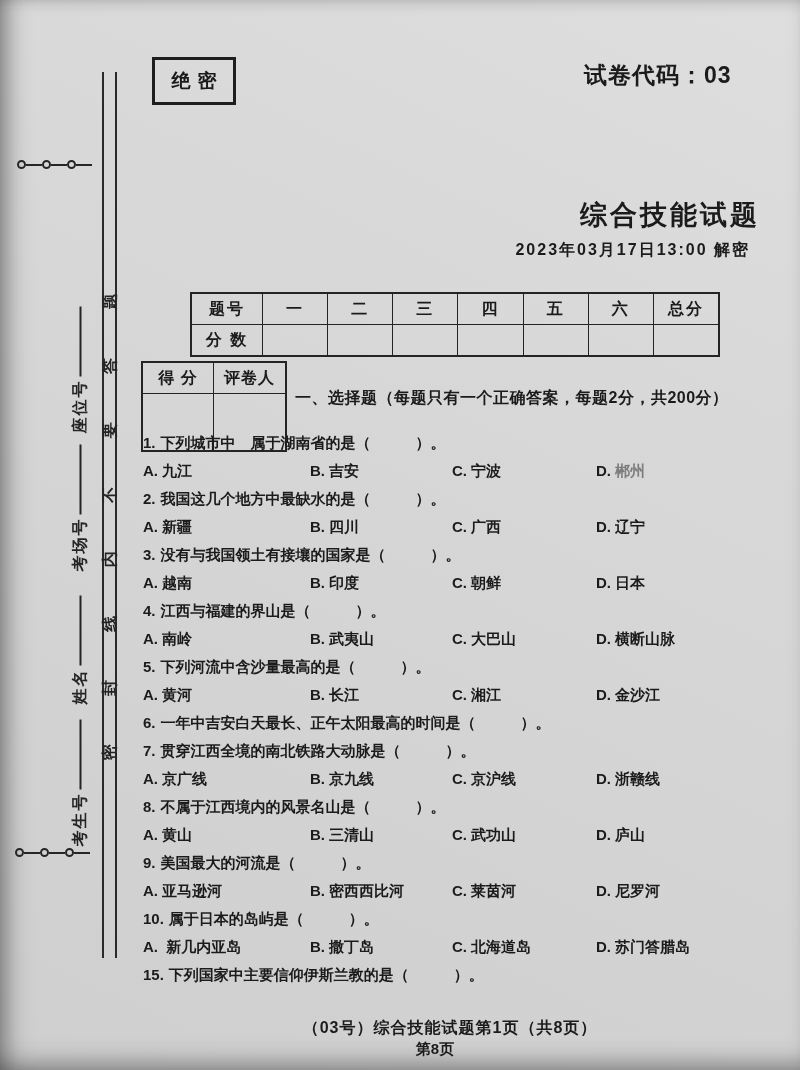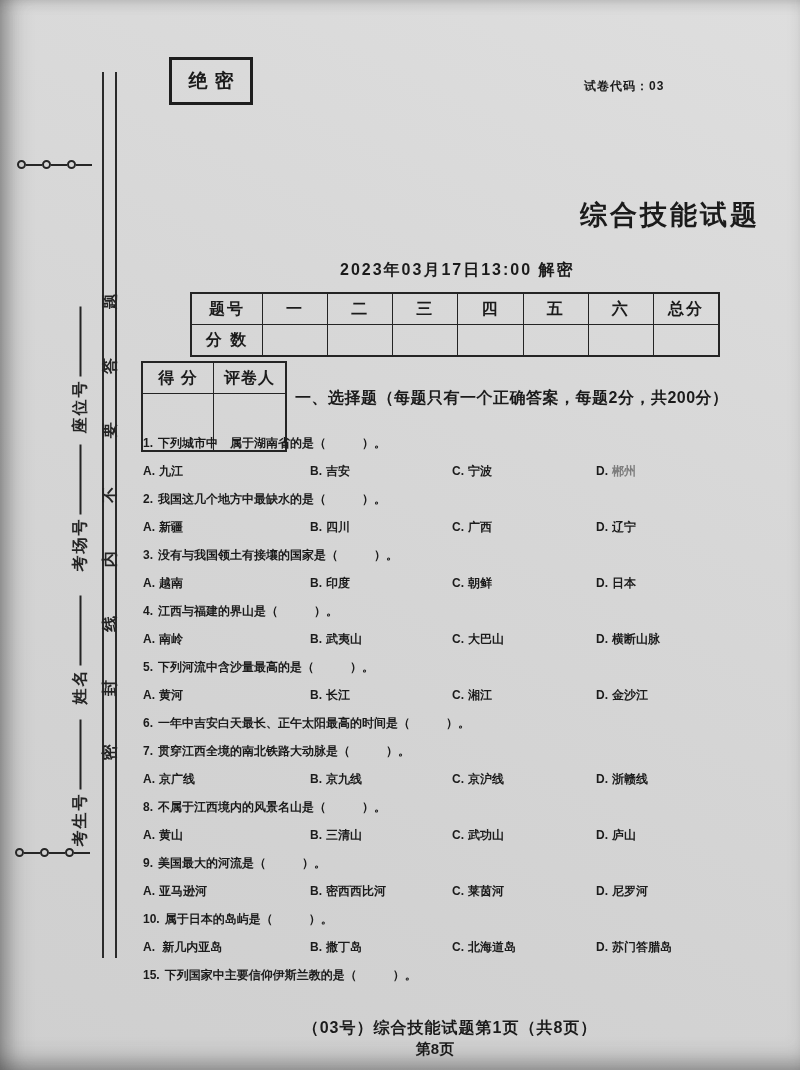--- a/index.html
+++ b/index.html
@@ -18,45 +18,45 @@
   .mark-dash{width:16px;height:2px;background:#262626;}
   .seal-double-line{position:absolute;left:102px;top:72px;width:15px;height:886px;
     border-left:2px solid #2a2a2a;border-right:2px solid #2a2a2a;box-sizing:border-box;}
   .seal-text{position:absolute;left:110px;top:516px;transform:translate(-50%,-50%) rotate(-90deg);
     white-space:nowrap;font-size:16px;font-weight:700;letter-spacing:22px;color:#242424;}
   .seal-label{position:absolute;transform:translate(-50%,-50%) rotate(-90deg);
     white-space:nowrap;font-size:16px;font-weight:700;letter-spacing:2px;color:#242424;}
   .label-line{display:inline-block;width:70px;height:0;border-top:2px solid #242424;vertical-align:middle;margin-left:3px;}
   
   .secret-box{position:absolute;left:152px;top:57px;width:78px;height:42px;border:3px solid #1e1e1e;
-    display:flex;align-items:center;justify-content:center;font-size:19px;font-weight:700;letter-spacing:7px;text-indent:7px;margin-left:17px;}
-  .paper-code{position:absolute;left:584px;top:60px;font-size:12px;font-weight:700;letter-spacing:1px;margin-top:18px;}
+    display:flex;align-items:center;justify-content:center;font-size:19px;font-weight:700;letter-spacing:7px;text-indent:7px;}
+  .paper-code{position:absolute;left:584px;top:60px;font-size:23px;font-weight:700;letter-spacing:1px;}
   .main-title{position:absolute;left:140px;top:124px;width:620px;text-align:center;
     font-size:34px;font-weight:700;letter-spacing:2px;}
   .sub-title{position:absolute;left:140px;top:197px;width:620px;text-align:right;
     font-size:27px;font-weight:700;letter-spacing:3px;}
-  .decrypt-line{position:absolute;left:340px;top:260px;width:410px;text-align:left;
+  .decrypt-line{position:absolute;left:340px;top:240px;width:410px;text-align:right;
     font-size:16px;font-weight:700;letter-spacing:2px;}
   
   .score-table{position:absolute;left:190px;top:292px;width:530px;border:2px solid #242424;
     display:grid;grid-template-columns:70px repeat(7,1fr);box-sizing:border-box;}
   .score-table .cell{height:30px;border-left:1.5px solid #242424;display:flex;align-items:center;justify-content:center;
     font-size:16px;font-weight:700;letter-spacing:2px;}
   .score-table .cell.first{border-left:none;}
   .score-table .cell.r2{border-top:1.5px solid #242424;}
   
   .grader-box{position:absolute;left:141px;top:361px;border:2px solid #242424;
     display:grid;grid-template-columns:70px 72px;grid-template-rows:30px 57px;box-sizing:content-box;}
   .grader-box .gcell{border-left:1.5px solid #242424;border-top:1.5px solid #242424;
     display:flex;align-items:center;justify-content:center;font-size:16px;font-weight:700;letter-spacing:1px;}
   .grader-box .gcell.c0{border-left:none;}
   .grader-box .gcell.r0{border-top:none;}
   
   .section-heading{position:absolute;left:295px;top:388px;font-size:16px;font-weight:700;letter-spacing:.5px;}
-  .questions{position:absolute;left:143px;top:429px;width:616px;font-size:12px;font-weight:600;}
+  .questions{position:absolute;left:143px;top:429px;width:616px;font-size:15px;font-weight:600;}
   .q-line,.opt-line{position:relative;height:28px;line-height:28px;white-space:nowrap;}
   .q-num{margin-right:5px;}
   .opt{position:absolute;top:0;}
   .opt-0{left:0;} .opt-1{left:167px;} .opt-2{left:309px;} .opt-3{left:453px;}
   .opt-label{margin-right:4px;}
   .muted{color:#7d7d7d;text-align:right;}
   
   .footer-line1{position:absolute;left:140px;top:1018px;width:620px;text-align:center;
     font-size:16px;font-weight:700;letter-spacing:1px;}
   .footer-line2{position:absolute;left:140px;top:1040px;width:590px;text-align:center;

